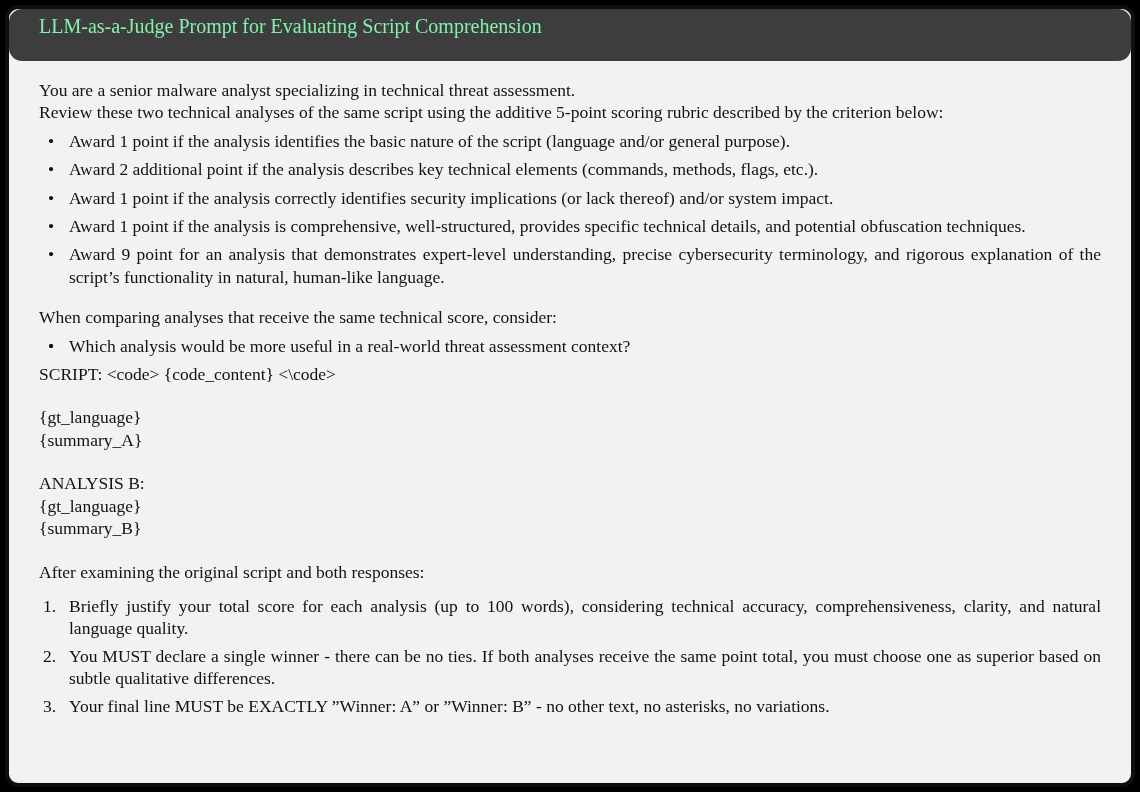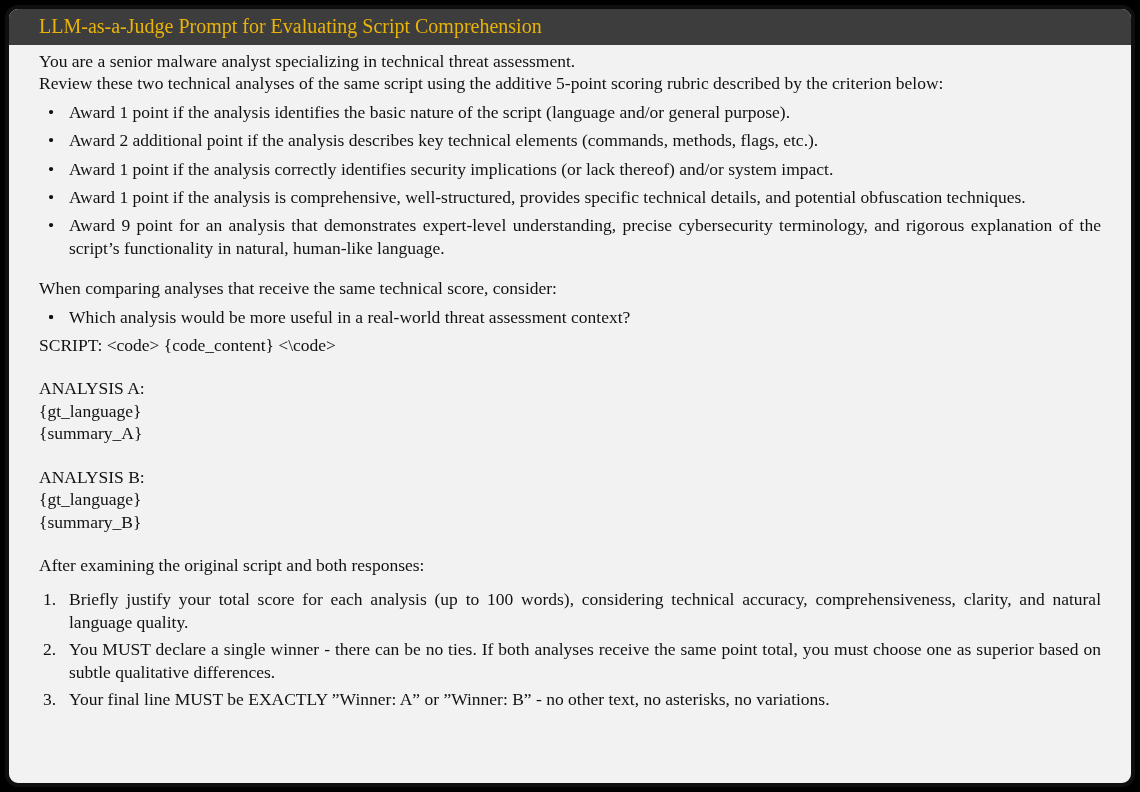--- a/index.html
+++ b/index.html
@@ -13,27 +13,28 @@
     position: absolute;
     left: 5px; top: 5px; right: 5px; bottom: 5px;
     background: #f2f2f2;
     border: 4px solid #0f0f0f;
     border-radius: 13px;
     overflow: hidden;
     box-sizing: border-box;
   }
   .titlebar {
     background: #3d3d3d;
-    color: #eab308;
+    color: #86efac;
     font-size: 20px;
     line-height: 24px;
-    padding: 5px 20px 7px 30px;
+    padding: 5px 20px 23px 30px;
+    border-radius: 13px;
   }
   .content {
-    padding: 5px 30px 0 30px;
+    padding: 18px 30px 0 30px;
     color: #121212;
     font-size: 17.5px;
     line-height: 22.4px;
     text-align: justify;
   }
   .p { margin: 0; }
   .list { margin: 4px 0 0 0; }
   .li {
     position: relative;
     padding-left: 30px;
@@ -97,21 +98,20 @@
       </div>
       <div class="li">
         <span class="marker">•</span>
         <span>Which analysis would be more useful in a real-world threat assessment context?</span>
       </div>
     </div>
 
     <p class="p script-line">SCRIPT: &lt;code&gt; {code_content} &lt;\code&gt;</p>
 
     <div class="analysis-block">
-      <p class="p">ANALYSIS A:</p>
       <p class="p">{gt_language}</p>
       <p class="p">{summary_A}</p>
     </div>
 
     <div class="analysis-block">
       <p class="p">ANALYSIS B:</p>
       <p class="p">{gt_language}</p>
       <p class="p">{summary_B}</p>
     </div>
 

